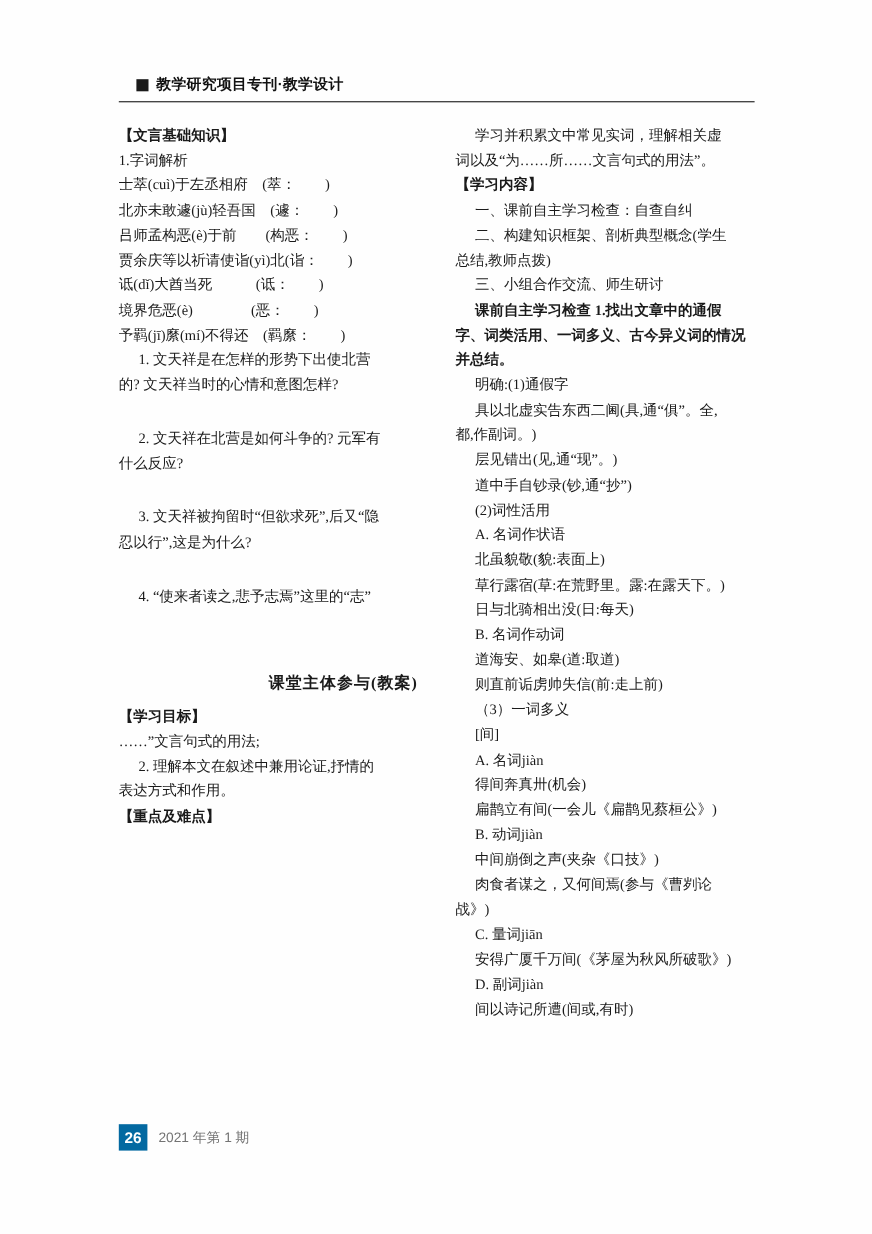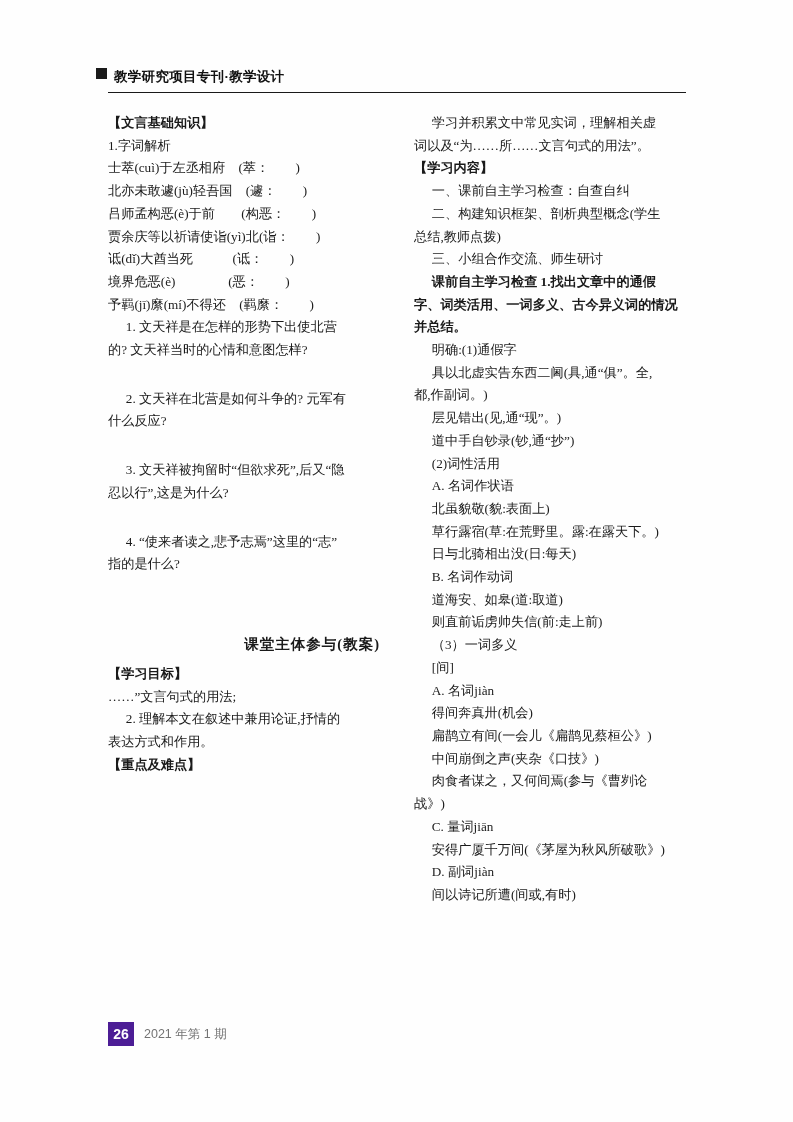--- a/index.html
+++ b/index.html
@@ -18,25 +18,25 @@
   .page {
     position: absolute;
     left: 0; top: 0;
     width: 793px;
     height: 1122px;
     background: #fefefe;
   }
   
   .header {
     position: absolute;
-    left: 96px;
+    left: 124px;
     top: 68px;
     width: 578px;
     display: flex;
-    align-items: flex-start;
+    align-items: center;
     gap: 7px;
   }
   .header-mark {
     width: 11px;
     height: 11px;
     background: #1a1a1a;
     display: inline-block;
     flex: 0 0 auto;
   }
   .header-text {
@@ -84,21 +84,21 @@
   
   .footer {
     position: absolute;
     left: 108px;
     top: 1022px;
     display: flex;
     align-items: center;
     gap: 10px;
   }
   .page-num {
-    background: #4c1d95;
+    background: #0369a1;
     color: #fff;
     font-family: "Liberation Sans", sans-serif;
     font-size: 14px;
     font-weight: bold;
     width: 26px;
     height: 24px;
     display: flex;
     align-items: center;
     justify-content: center;
   }
@@ -132,21 +132,20 @@
       <div class="line indent">1. 文天祥是在怎样的形势下出使北营</div>
       <div class="line">的? 文天祥当时的心情和意图怎样?</div>
       <div class="gap-md"></div>
       <div class="line indent">2. 文天祥在北营是如何斗争的? 元军有</div>
       <div class="line">什么反应?</div>
       <div class="gap-md"></div>
       <div class="line indent">3. 文天祥被拘留时“但欲求死”,后又“隐</div>
       <div class="line">忍以行”,这是为什么?</div>
       <div class="gap-md"></div>
       <div class="line indent">4. “使来者读之,悲予志焉”这里的“志”</div>
-      <div class="line">指的是什么?</div>
       <div class="gap-lg"></div>
       <div class="section-title-center">课堂主体参与(教案)</div>
       <div class="line bold">【学习目标】</div>
       <div class="line">……”文言句式的用法;</div>
       <div class="line indent">2. 理解本文在叙述中兼用论证,抒情的</div>
       <div class="line">表达方式和作用。</div>
       <div class="line bold">【重点及难点】</div>
     </div>
   <div class="col col-right" id="col-right">
       <div class="line indent">学习并积累文中常见实词，理解相关虚</div>
@@ -170,20 +169,21 @@
       <div class="line indent">草行露宿(草:在荒野里。露:在露天下。)</div>
       <div class="line indent">日与北骑相出没(日:每天)</div>
       <div class="line indent">B. 名词作动词</div>
       <div class="line indent">道海安、如皋(道:取道)</div>
       <div class="line indent">则直前诟虏帅失信(前:走上前)</div>
       <div class="line indent">（3）一词多义</div>
       <div class="line indent">[间]</div>
       <div class="line indent">A. 名词jiàn</div>
       <div class="line indent">得间奔真卅(机会)</div>
       <div class="line indent">扁鹊立有间(一会儿《扁鹊见蔡桓公》)</div>
+      <div class="line indent">B. 动词jiàn</div>
       <div class="line indent">中间崩倒之声(夹杂《口技》)</div>
       <div class="line indent">肉食者谋之，又何间焉(参与《曹刿论</div>
       <div class="line">战》)</div>
       <div class="line indent">C. 量词jiān</div>
       <div class="line indent">安得广厦千万间(《茅屋为秋风所破歌》)</div>
       <div class="line indent">D. 副词jiàn</div>
       <div class="line indent">间以诗记所遭(间或,有时)</div>
     </div>
 
   <div class="footer">

